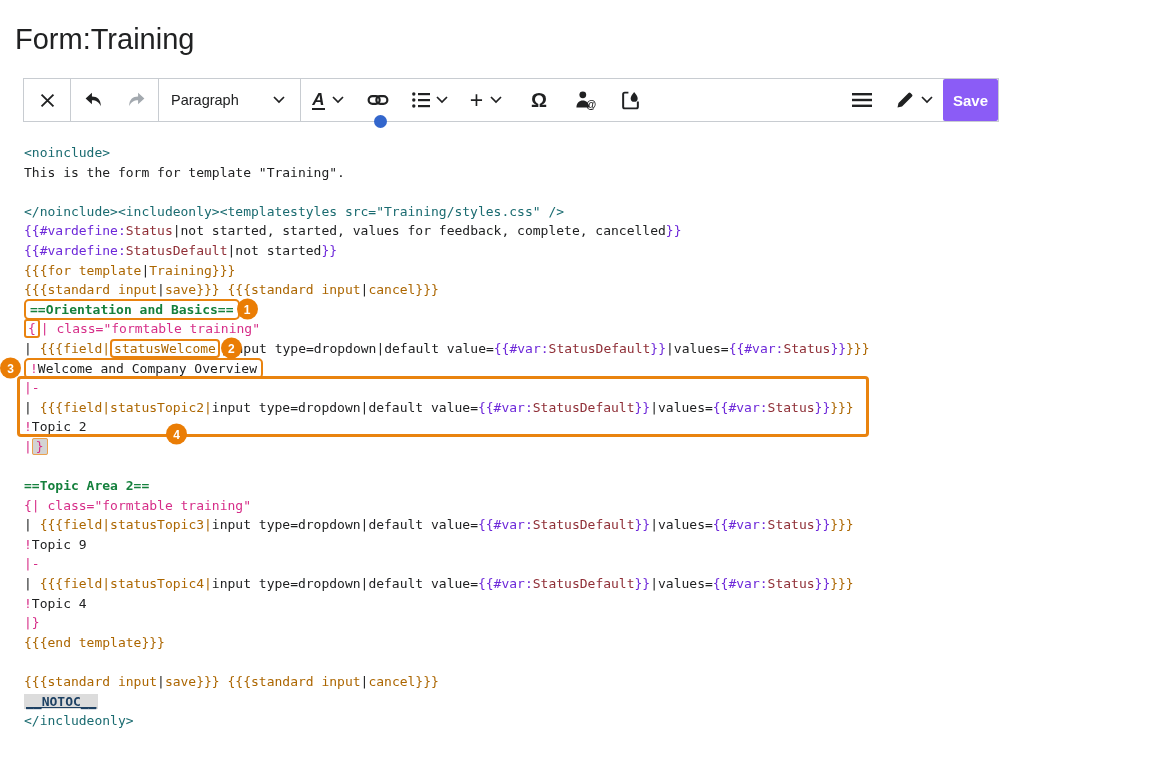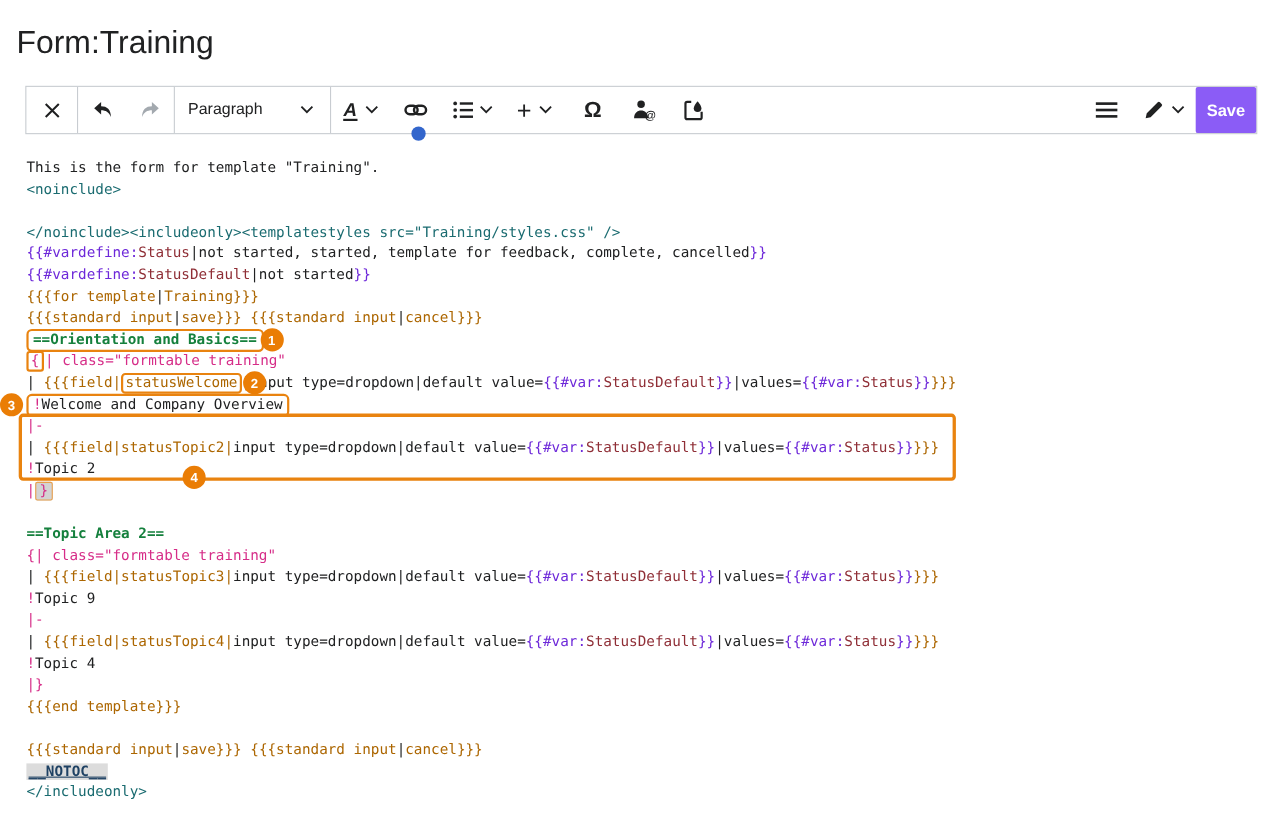--- a/index.html
+++ b/index.html
@@ -1,19 +1,19 @@
 <!DOCTYPE html>
 <html><head>
 <meta charset="utf-8">
 <style>
   html,body{margin:0;padding:0;width:1161px;height:758px;background:#fff;overflow:hidden;
     font-family:"Liberation Sans",sans-serif;}
   .page-title{position:absolute;left:15px;top:4px;font-size:29px;font-weight:400;color:#202122;}
   
-  .toolbar{position:absolute;left:23px;top:78px;width:1120px;height:44px;border:1px solid #c8ccd1;
+  .toolbar{position:absolute;left:23px;top:78px;width:976px;height:44px;border:1px solid #c8ccd1;
     display:flex;align-items:center;background:#fff;box-sizing:border-box;overflow:visible;}
   .tb{height:42px;display:flex;align-items:center;justify-content:center;background:none;border:none;
     cursor:pointer;padding:0;font-family:"Liberation Sans",sans-serif;color:#202122;}
   .sep{width:1px;height:42px;background:#c8ccd1;flex:none;}
   .tb-close{width:46px}.tb-undo{width:44px}.tb-redo{width:43px}
   .tb-para{width:141px;justify-content:space-between;padding:0 15px 0 12px;font-size:14.5px;box-sizing:border-box;}
   .tb-a{width:54px;gap:7px}.tb-link{width:46px}.tb-list{width:56px;gap:5px}
   .tb-plus{width:58px;gap:7px}.tb-omega{width:48px;font-size:20px;font-weight:bold;}
   .tb-mention{width:44px}.tb-cite{width:46px}.tb-menu{width:46px}.tb-pencil{width:58px;gap:6px}
   .a-glyph{font-size:17px;font-weight:bold;border-bottom:2px solid #202122;line-height:17px;font-style:italic;}
@@ -144,25 +144,25 @@
       </svg>
   </button>
   <button class="save">Save</button>
   <div class="pulse-dot"></div>
 </div>
 
 <div class="editor">
   <div class="box4">
     <span class="badge badge-box4">4</span>
   </div>
-<div class="line"><span class="tk-txt">This is the form for template "Training".</span></div>
-    <div class="line"><span class="tk-tag">&lt;noinclude&gt;</span></div>
+<div class="line"><span class="tk-tag">&lt;noinclude&gt;</span></div>
+    <div class="line"><span class="tk-txt">This is the form for template "Training".</span></div>
     <div class="line"></div>
     <div class="line"><span class="tk-tag">&lt;/noinclude&gt;&lt;includeonly&gt;&lt;templatestyles src="Training/styles.css" /&gt;</span></div>
-    <div class="line"><span class="tk-pf">{{#vardefine:</span><span class="tk-var">Status</span><span class="tk-txt">|not started, started, template for feedback, complete, cancelled</span><span class="tk-pf">}}</span></div>
+    <div class="line"><span class="tk-pf">{{#vardefine:</span><span class="tk-var">Status</span><span class="tk-txt">|not started, started, values for feedback, complete, cancelled</span><span class="tk-pf">}}</span></div>
     <div class="line"><span class="tk-pf">{{#vardefine:</span><span class="tk-var">StatusDefault</span><span class="tk-txt">|not started</span><span class="tk-pf">}}</span></div>
     <div class="line"><span class="tk-tpl">{{{for template</span><span class="tk-txt">|</span><span class="tk-tpl">Training}}}</span></div>
     <div class="line"><span class="tk-tpl">{{{standard input</span><span class="tk-txt">|</span><span class="tk-tpl">save}}}</span><span class="tk-txt"> </span><span class="tk-tpl">{{{standard input</span><span class="tk-txt">|</span><span class="tk-tpl">cancel}}}</span></div>
     <div class="line"><span class="linebox"><span class="tk-hd">==Orientation and Basics==</span><span class="badge badge-right">1</span></span></div>
     <div class="line"><span class="tk-tbl brk-open">{</span><span class="tk-tbl">|</span><span class="tk-txt"> </span><span class="tk-tbl">class="formtable training"</span></div>
     <div class="line"><span class="tk-txt">| </span><span class="tk-tpl">{{{field|</span><span class="tk-tpl hl-rel">statusWelcome<span class="badge badge-after">2</span></span><span class="tk-tpl">|</span><span class="tk-txt">input type=dropdown|default value=</span><span class="tk-pf">{{#var:</span><span class="tk-var">StatusDefault</span><span class="tk-pf">}}</span><span class="tk-txt">|values=</span><span class="tk-pf">{{#var:</span><span class="tk-var">Status</span><span class="tk-pf">}}</span><span class="tk-tpl">}}}</span></div>
     <div class="line"><span class="linebox"><span class="tk-tbl">!</span><span class="tk-txt">Welcome and Company Overview</span><span class="badge badge-left">3</span></span></div>
     <div class="line"><span class="tk-tbl">|-</span></div>
     <div class="line"><span class="tk-txt">| </span><span class="tk-tpl">{{{field|</span><span class="tk-tpl">statusTopic2</span><span class="tk-tpl">|</span><span class="tk-txt">input type=dropdown|default value=</span><span class="tk-pf">{{#var:</span><span class="tk-var">StatusDefault</span><span class="tk-pf">}}</span><span class="tk-txt">|values=</span><span class="tk-pf">{{#var:</span><span class="tk-var">Status</span><span class="tk-pf">}}</span><span class="tk-tpl">}}}</span></div>
     <div class="line"><span class="tk-tbl">!</span><span class="tk-txt">Topic 2</span></div>

